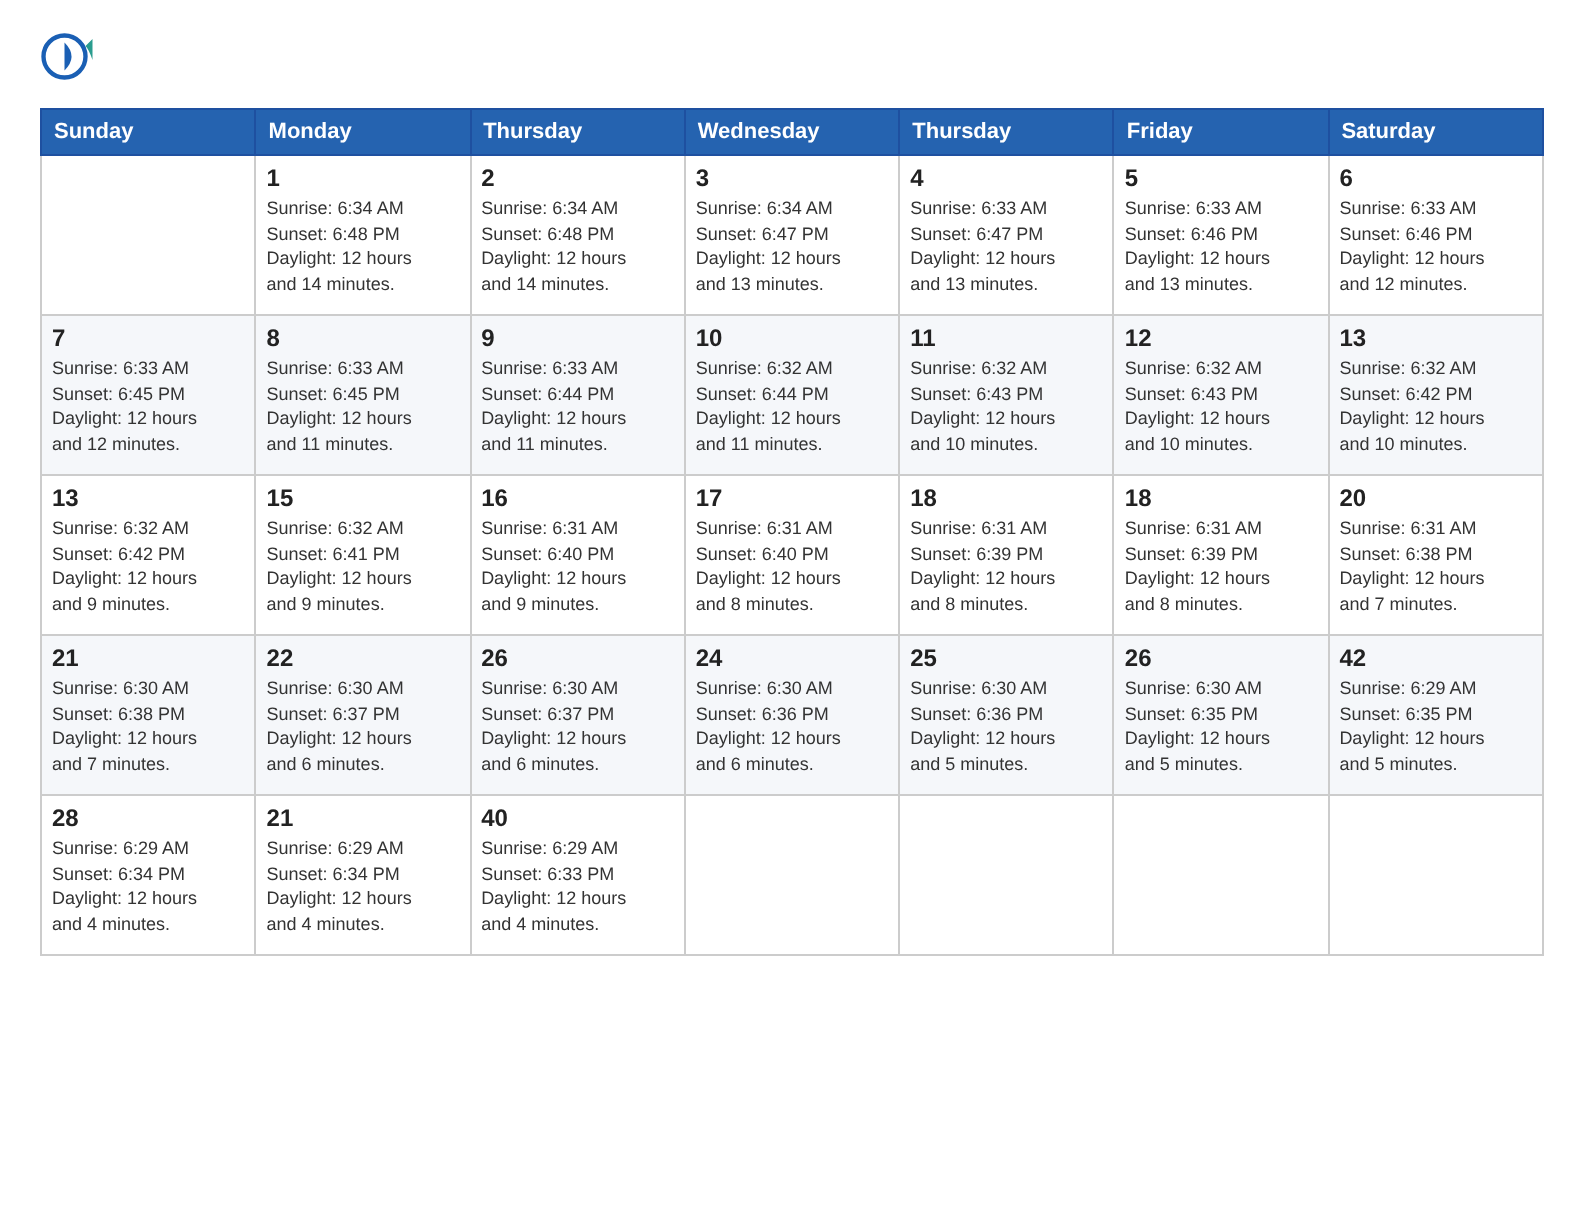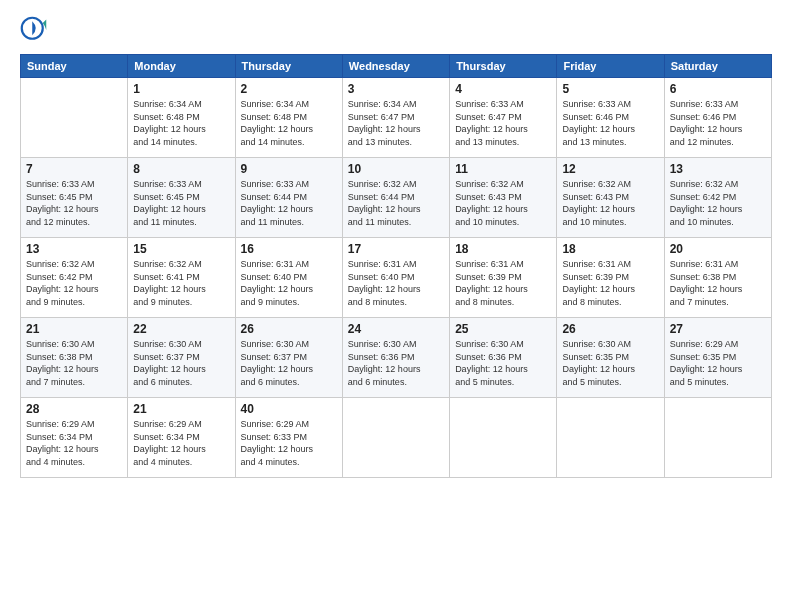--- a/index.html
+++ b/index.html
@@ -312,21 +312,21 @@
 and 5 minutes.</div>
           </td>
           <td>
             <span class="day-num">26</span>
             <div class="day-info" style="white-space: pre-line;">Sunrise: 6:30 AM
 Sunset: 6:35 PM
 Daylight: 12 hours
 and 5 minutes.</div>
           </td>
           <td>
-            <span class="day-num">27</span>
+            <span class="day-num">42</span>
             <div class="day-info" style="white-space: pre-line;">Sunrise: 6:29 AM
 Sunset: 6:35 PM
 Daylight: 12 hours
 and 5 minutes.</div>
           </td>
         </tr>
         <tr>
           <td>
             <span class="day-num">28</span>
             <div class="day-info" style="white-space: pre-line;">Sunrise: 6:29 AM

